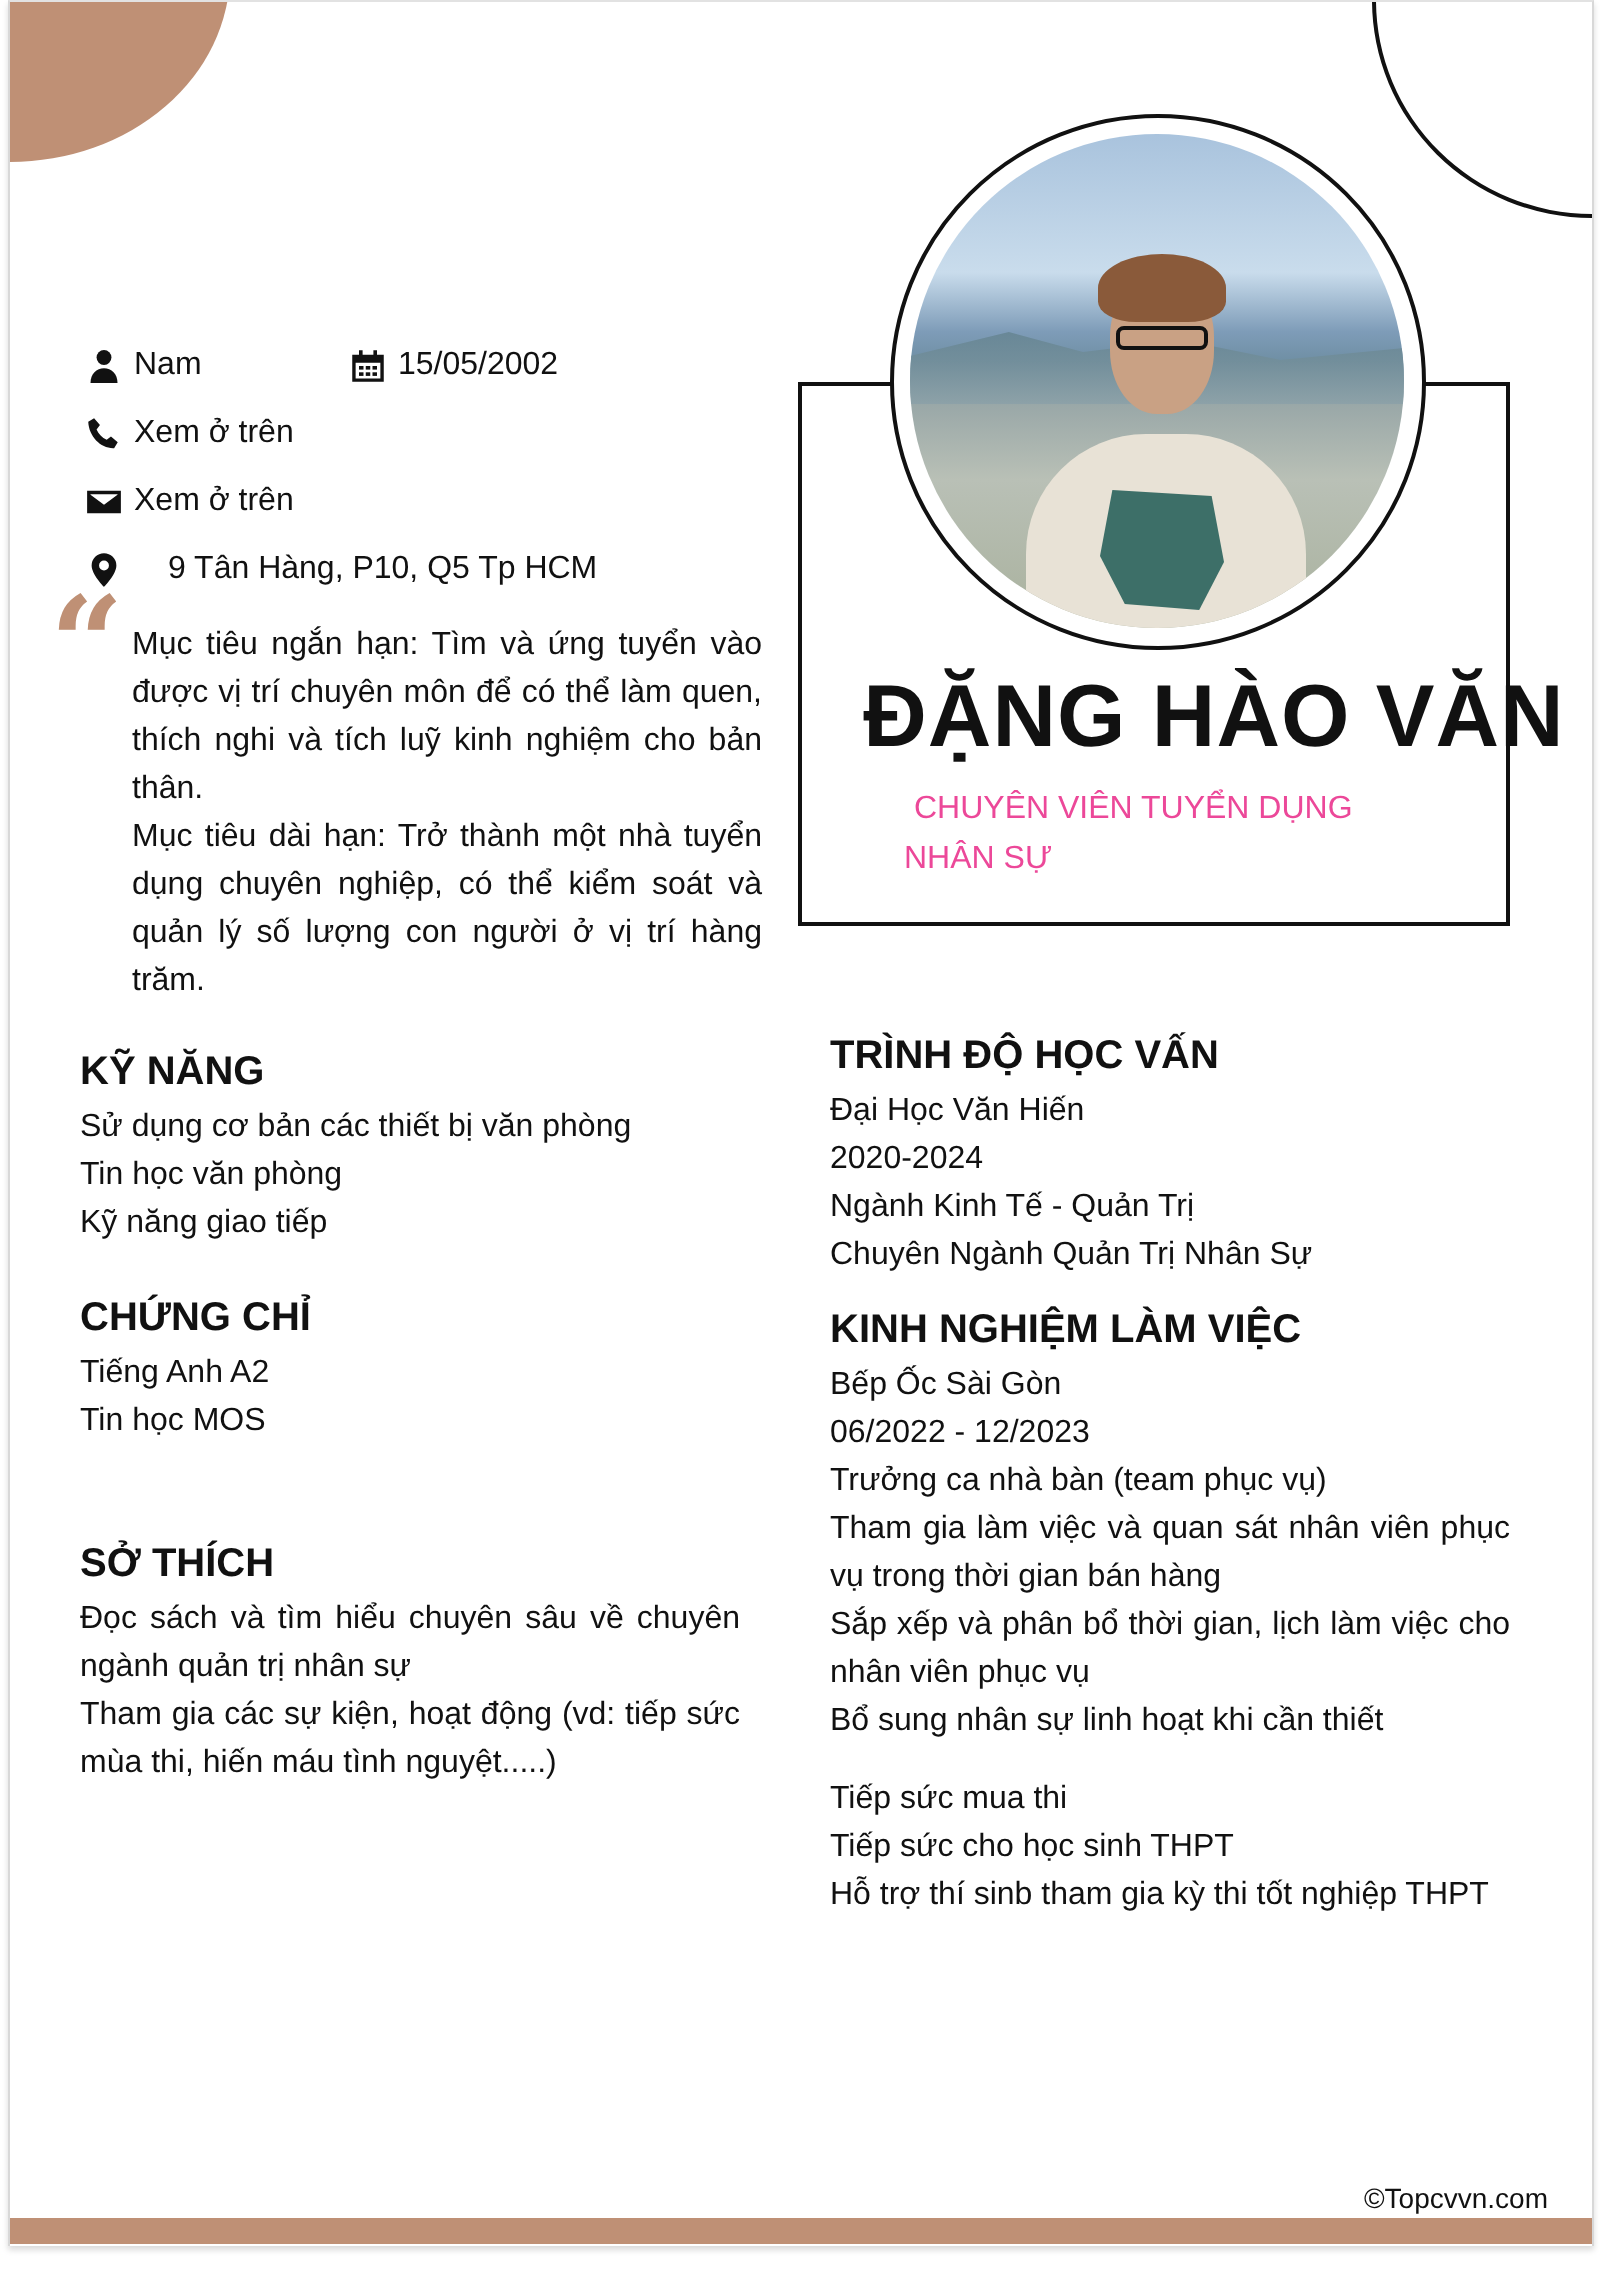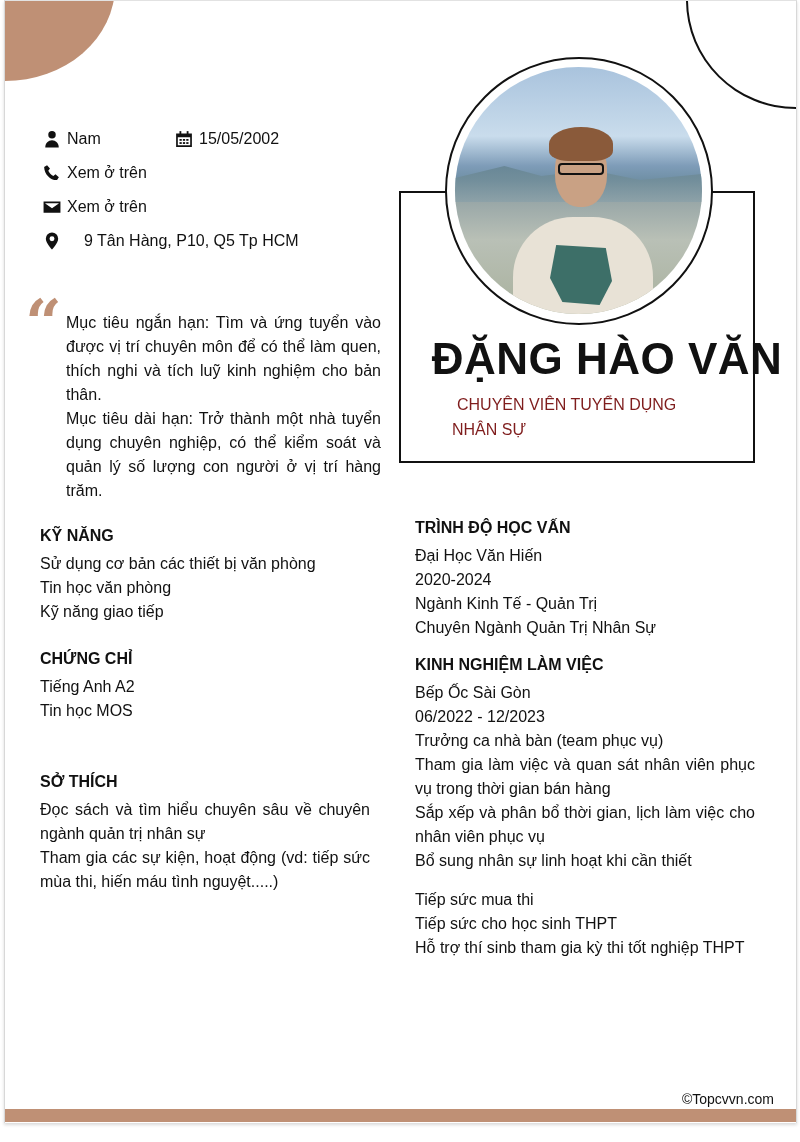--- a/index.html
+++ b/index.html
@@ -8,21 +8,21 @@
   .page { position:absolute; left:4px; top:0; width:791px; height:1122px; background:#fff;
           border-left:1px solid #d8d8d8; border-right:1px solid #d8d8d8; border-top:1px solid #e2e2e2;
           box-shadow:0 2px 3px rgba(0,0,0,0.15); overflow:hidden; }
   .deco-tl { position:absolute; left:-110px; top:-110px; width:220px; height:190px;
              border-radius:50%; background:var(--accent); }
   .deco-tr { position:absolute; left:681px; top:-110px; width:220px; height:218px;
              border-radius:50%; border:2px solid #111; box-sizing:border-box; }
   .bottom-band { position:absolute; left:0; right:0; top:1108px; height:13px; background:var(--accent); }
   .copyright { position:absolute; right:22px; top:1090px; font-size:14px; color:#111; }
 
-  .contact { position:absolute; font-size:16px; display:flex; align-items:flex-start; }
+  .contact { position:absolute; font-size:16px; display:flex; align-items:flex-start;margin-top:44px; }
   .contact .ico { width:18px; height:18px; margin-right:6px; display:inline-flex; align-items:center; justify-content:center; }
   .contact svg { width:18px; height:18px; fill:#111; }
 
   .quote-mark { position:absolute; left:20px; top:290px; font-family:"DejaVu Serif", serif; font-size:64px;
                 line-height:64px; font-weight:bold; color:var(--accent); letter-spacing:-4px; }
   .objective { position:absolute; left:61px; top:310px; width:315px; font-size:16px; line-height:24px;
                text-align:justify; }
   .objective p { margin:0; }
 
   .name-box { position:absolute; left:394px; top:190px; width:356px; height:272px;
@@ -34,25 +34,25 @@
   .mtn { position:absolute; left:0; top:95px; width:100%; height:40px;
          background:linear-gradient(180deg,#5f7f8c,#8aa0a8); clip-path:polygon(0 40%,20% 10%,35% 35%,55% 20%,75% 45%,100% 30%,100% 100%,0 100%); opacity:.8; }
   .person-body { position:absolute; left:58px; top:150px; width:140px; height:120px; border-radius:60px 60px 0 0; background:#e8e2d6; }
   .shirt-print { position:absolute; left:95px; top:178px; width:62px; height:60px; background:#1f5a55; opacity:.85;
                  clip-path:polygon(10% 0,90% 5%,100% 60%,80% 100%,20% 95%,0 55%); }
   .person-head { position:absolute; left:100px; top:70px; width:52px; height:70px; border-radius:45%; background:#c9a184; }
   .person-hair { position:absolute; left:94px; top:60px; width:64px; height:34px; border-radius:50% 50% 30% 30%; background:#8a5a3a; }
   .glasses { position:absolute; left:103px; top:96px; width:46px; height:12px; border:2px solid #111; border-radius:4px; box-sizing:border-box; }
 
   .full-name { position:absolute; left:394px; top:333px; width:416px; text-align:center; font-size:44px; font-weight:bold; letter-spacing:0.5px; }
-  .job-title { position:absolute; left:447px; top:391px; font-size:16px; line-height:25px; color:#7f1d1d; }
+  .job-title { position:absolute; left:447px; top:391px; font-size:16px; line-height:25px; color:#ec4899; }
   .job-title div:first-child { padding-left:5px; }
 
   .section { position:absolute; }
-  .section h2 { margin:0 0 6px 0; font-size:16px; font-weight:bold; line-height:20px; }
+  .section h2 { margin:0 0 6px 0; font-size:20px; font-weight:bold; line-height:20px; }
   .section .item { font-size:16px; line-height:24px; }
   .section.left { left:35px; width:330px; }
   .section.right { left:410px; width:340px; }
   .justify { text-align:justify; }
 </style>
 </head>
 <body>
 
 <div class="page" style="--accent:#bf9075;">
   <div class="deco-tl"></div>

